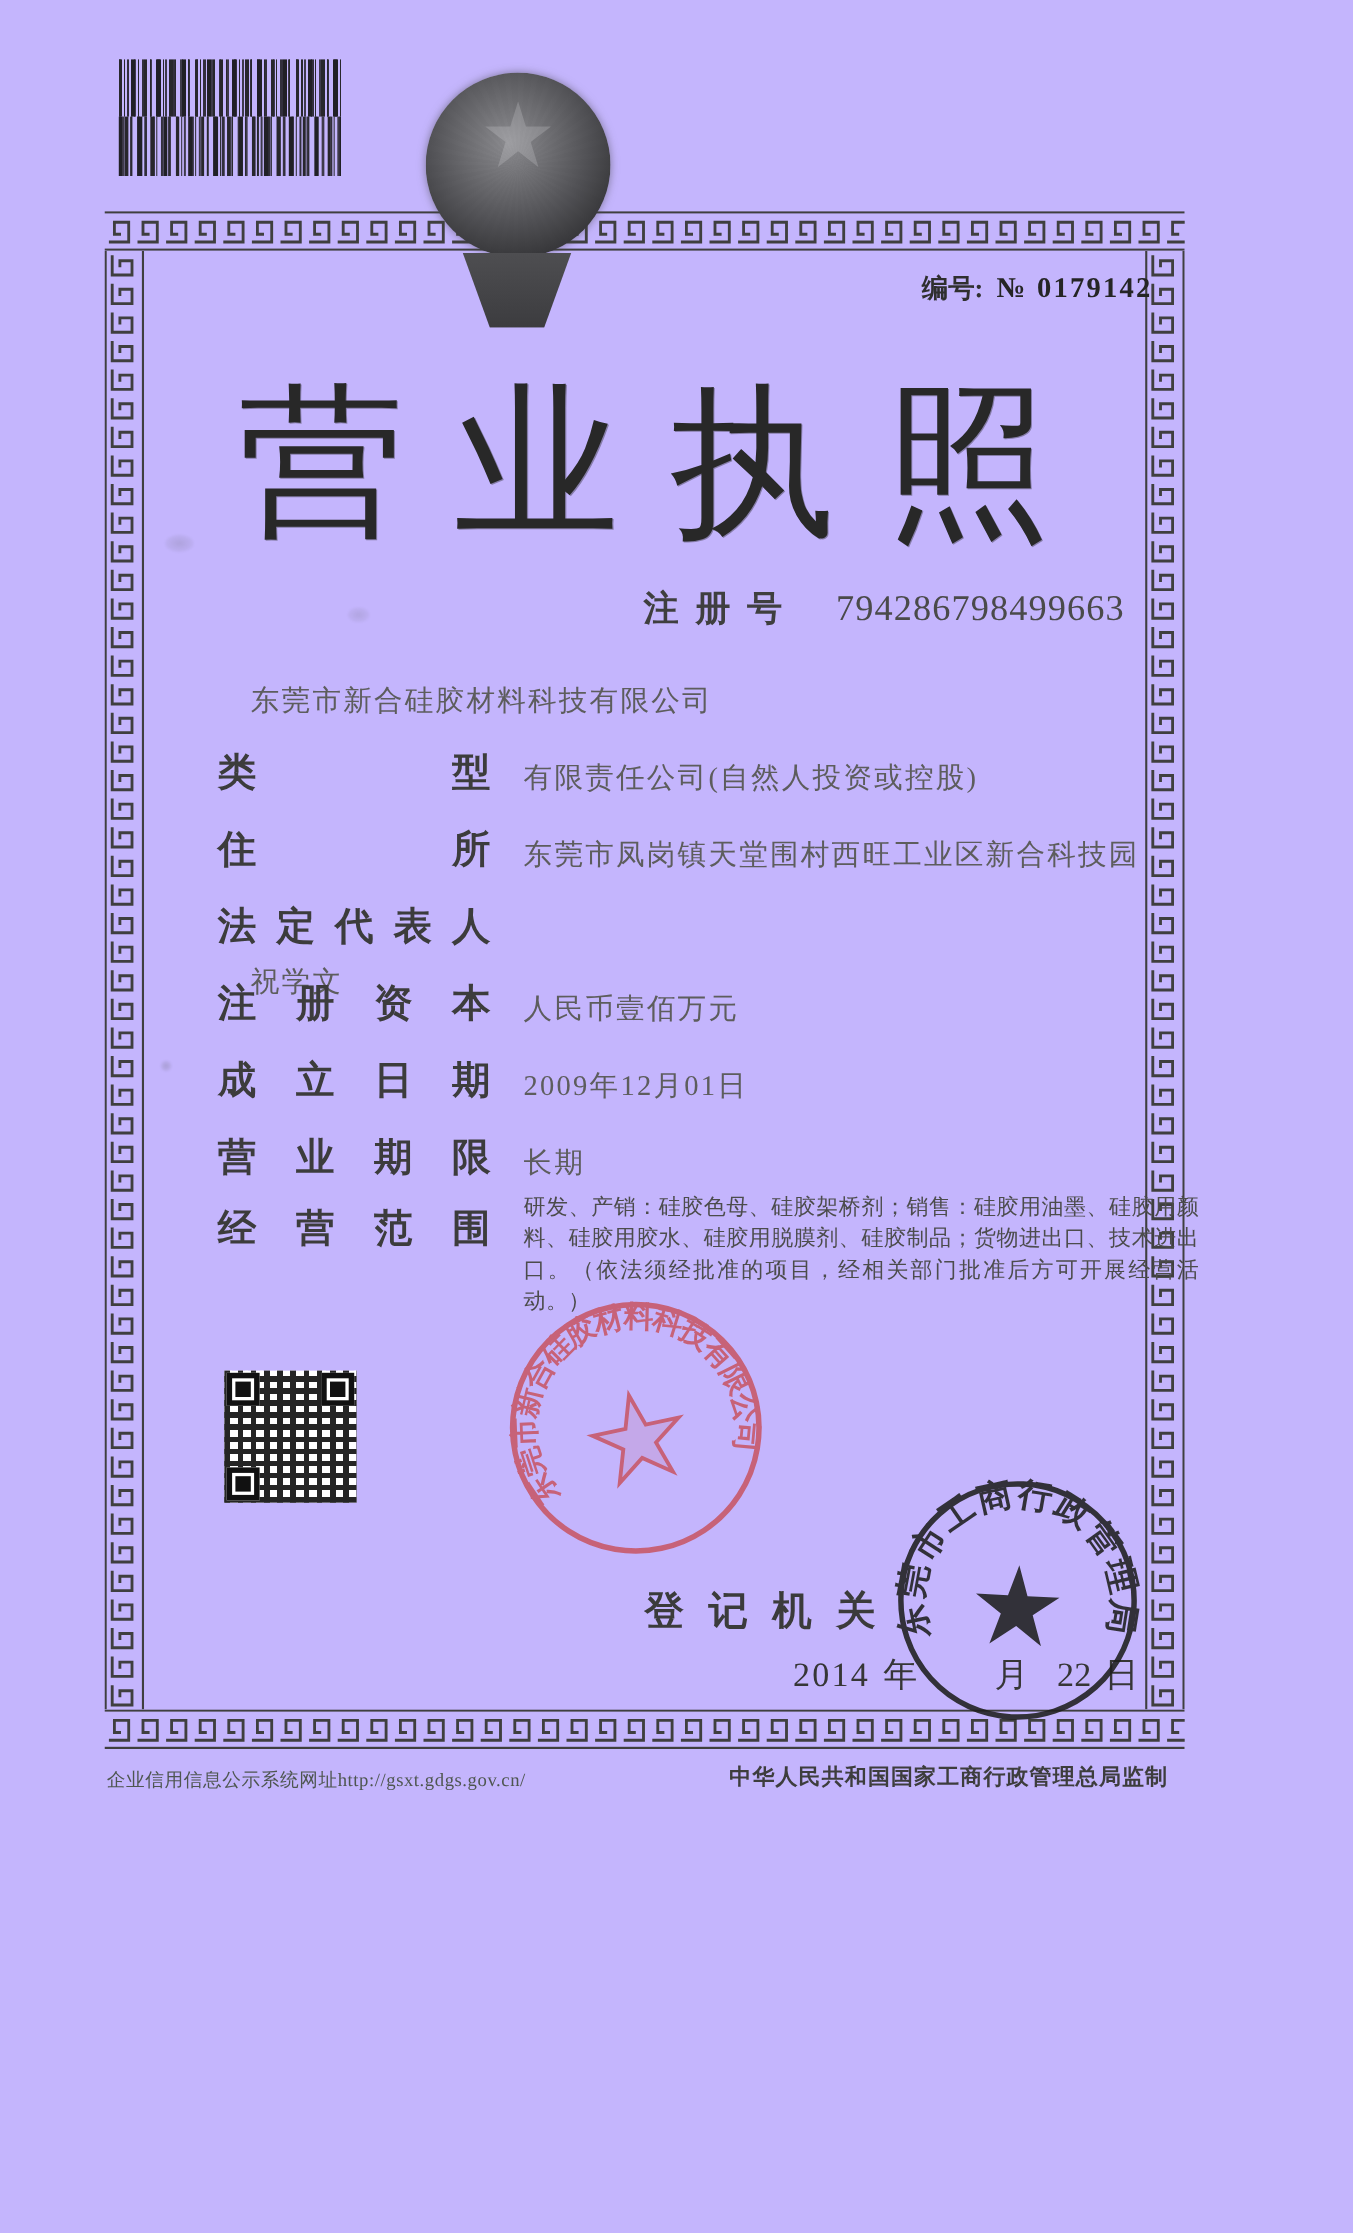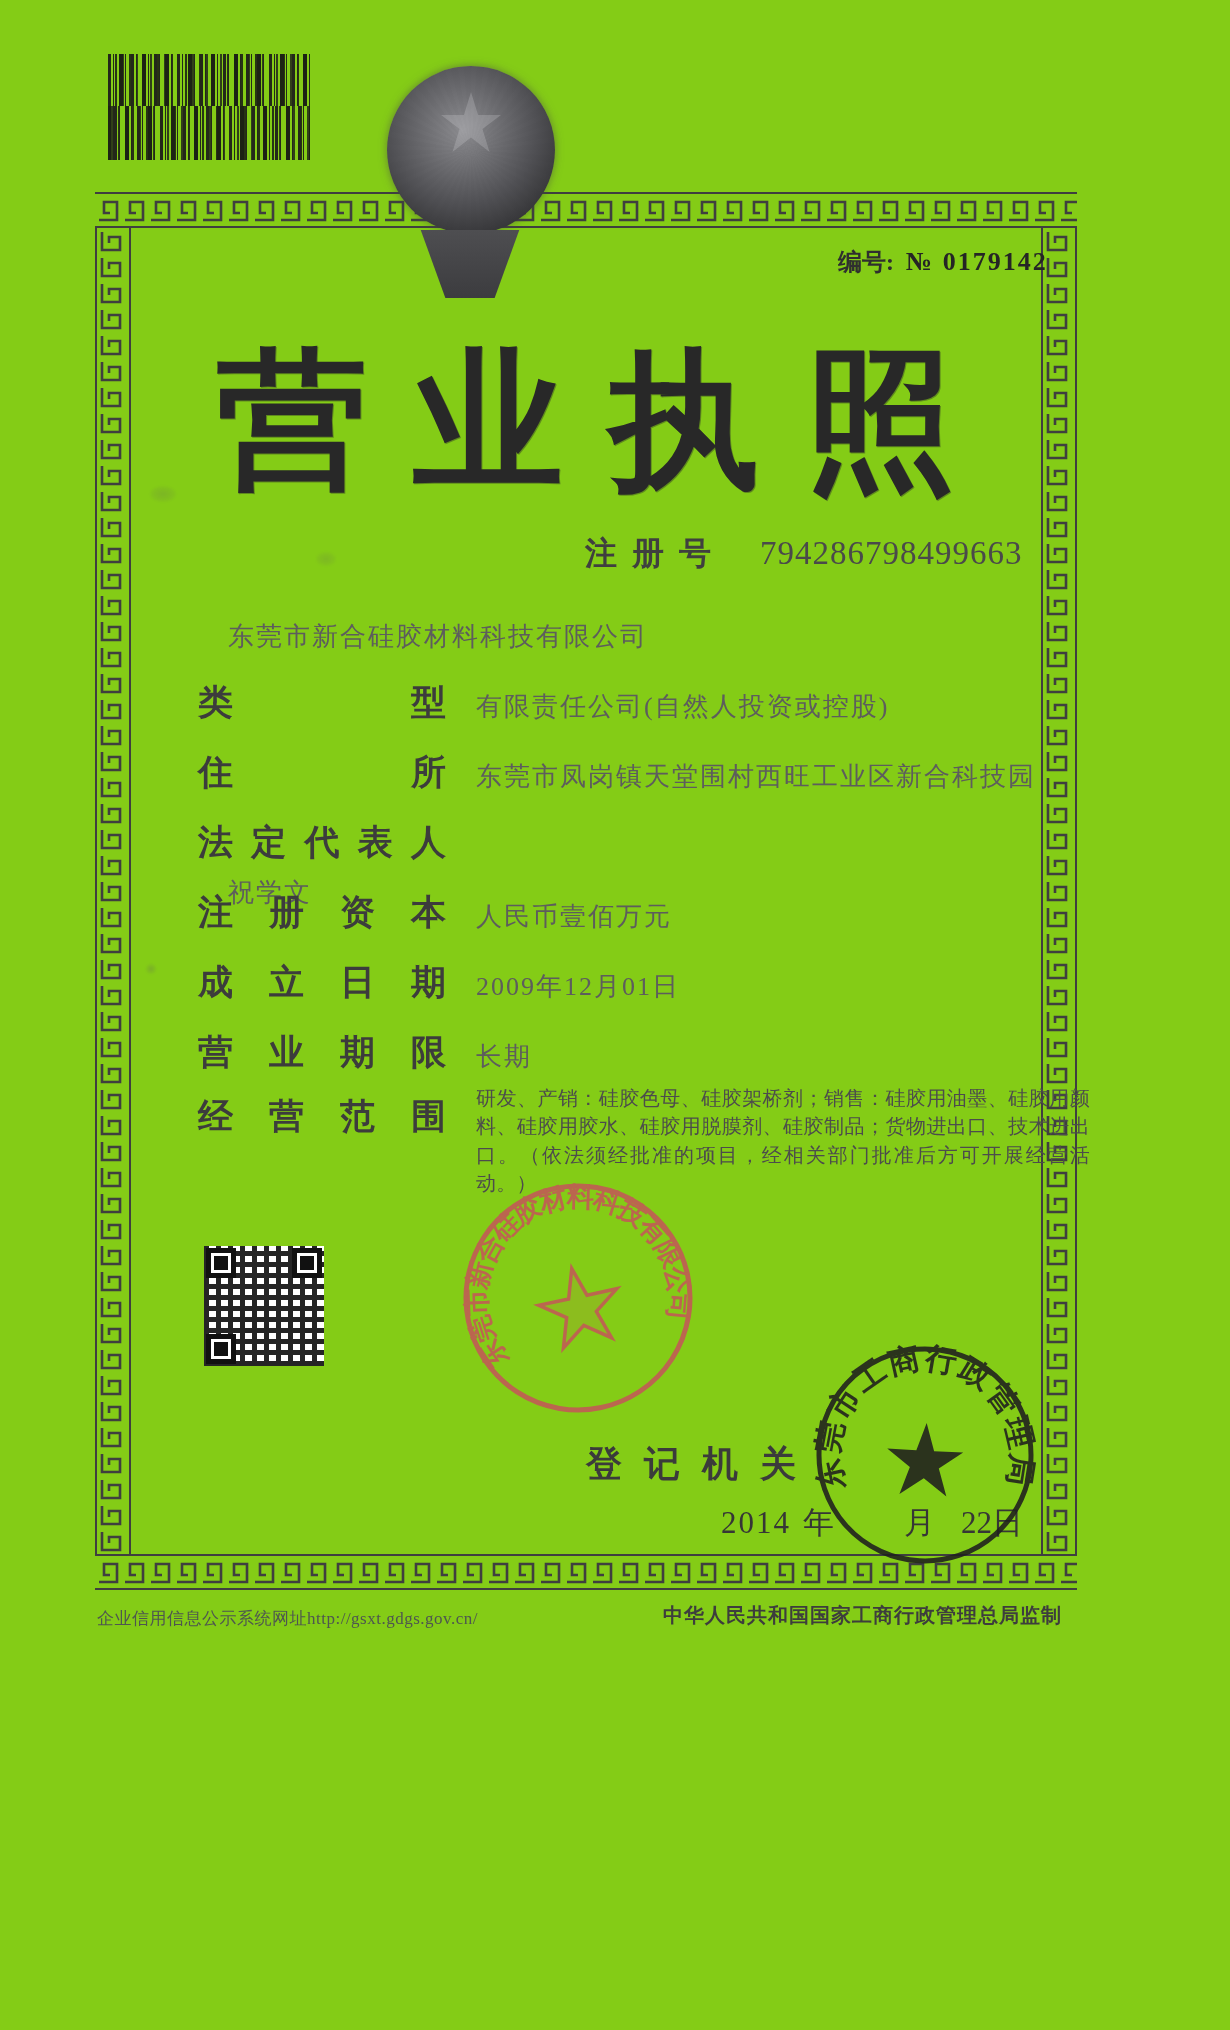--- a/index.html
+++ b/index.html
@@ -1,18 +1,18 @@
 <!DOCTYPE html>
 <html><head>
 <meta charset="utf-8">
 <style>
   html,body{margin:0;padding:0;background:#f4f4f2;}
   .sheet{
     position:relative;width:1230px;height:2030px;margin:0 auto;
-    background:#84cc16;overflow:hidden;
+    background:#c4b5fd;overflow:hidden;
     font-family:"Liberation Serif","DejaVu Serif",serif;
     color:#333;
   }
 
   
   .barcode{position:absolute;left:108px;top:54px;width:202px;height:106px;}
   .barcode .band{
     height:52px;opacity:.92;
     background-image:
       repeating-linear-gradient(90deg,#1b1b1b 0 3px,transparent 3px 5px,#1b1b1b 5px 6px,transparent 6px 11px,#141414 11px 15px,transparent 15px 17px,#1b1b1b 17px 18px,transparent 18px 23px),
@@ -46,21 +46,21 @@
   .strip-right{right:0;top:36px;}
 
   
   .serial{position:absolute;left:838px;top:246px;display:flex;gap:12px;align-items:baseline;z-index:4;}
   .serial .s-lbl{font-size:24px;font-weight:600;color:#2f2f2f;}
   .serial .s-num{font-size:26px;font-weight:700;letter-spacing:2px;color:#252525;}
 
   
   .title{position:absolute;left:95px;top:338px;width:982px;text-align:center;
     font-family:"Liberation Sans","DejaVu Sans",sans-serif;
-    font-weight:700;font-size:150px;line-height:1.1;
+    font-weight:400;font-size:150px;line-height:1.1;
     letter-spacing:46px;text-indent:46px;color:#282828;z-index:4;
     text-shadow:1px 1px 0 rgba(40,40,40,.4);}
 
   
   .regline{position:absolute;left:585px;top:532px;display:flex;align-items:baseline;gap:34px;z-index:4;}
   .regline .r-lbl{font-size:32px;font-weight:600;letter-spacing:15px;color:#3f3f3f;}
   .regline .r-num{font-size:33px;letter-spacing:1px;color:#4a4a4a;}
 
   
   .fields{position:absolute;left:198px;top:610px;width:882px;z-index:4;}
@@ -101,21 +101,21 @@
   .seal-text{font-family:"Liberation Serif","DejaVu Serif",serif;font-weight:700;}
 
   
   .registrar{position:absolute;left:586px;top:1440px;font-size:36px;font-weight:700;
     letter-spacing:22px;color:#3b3b3b;z-index:4;}
   .dateline{position:absolute;left:721px;top:1502px;display:flex;align-items:baseline;
     font-size:31px;color:#363636;z-index:4;}
   .dateline .d-year{margin-right:12px;letter-spacing:2px;}
   .dateline .d-yu{margin-right:70px;}
   .dateline .d-mu{margin-right:26px;}
-  .dateline .d-day{margin-right:0;}
+  .dateline .d-day{margin-right:12px;}
 
   
   .footer-left{position:absolute;left:97px;top:1607px;font-size:17px;color:#4e5650;letter-spacing:.5px;z-index:4;}
   .footer-right{position:absolute;right:168px;top:1602px;font-size:20px;font-weight:700;
     letter-spacing:1px;color:#3d3d3d;z-index:4;}
 
   
   .smudge{position:absolute;border-radius:50%;
     background:radial-gradient(rgba(90,90,95,.5),rgba(120,120,125,0));
     filter:blur(1px);z-index:2;}

